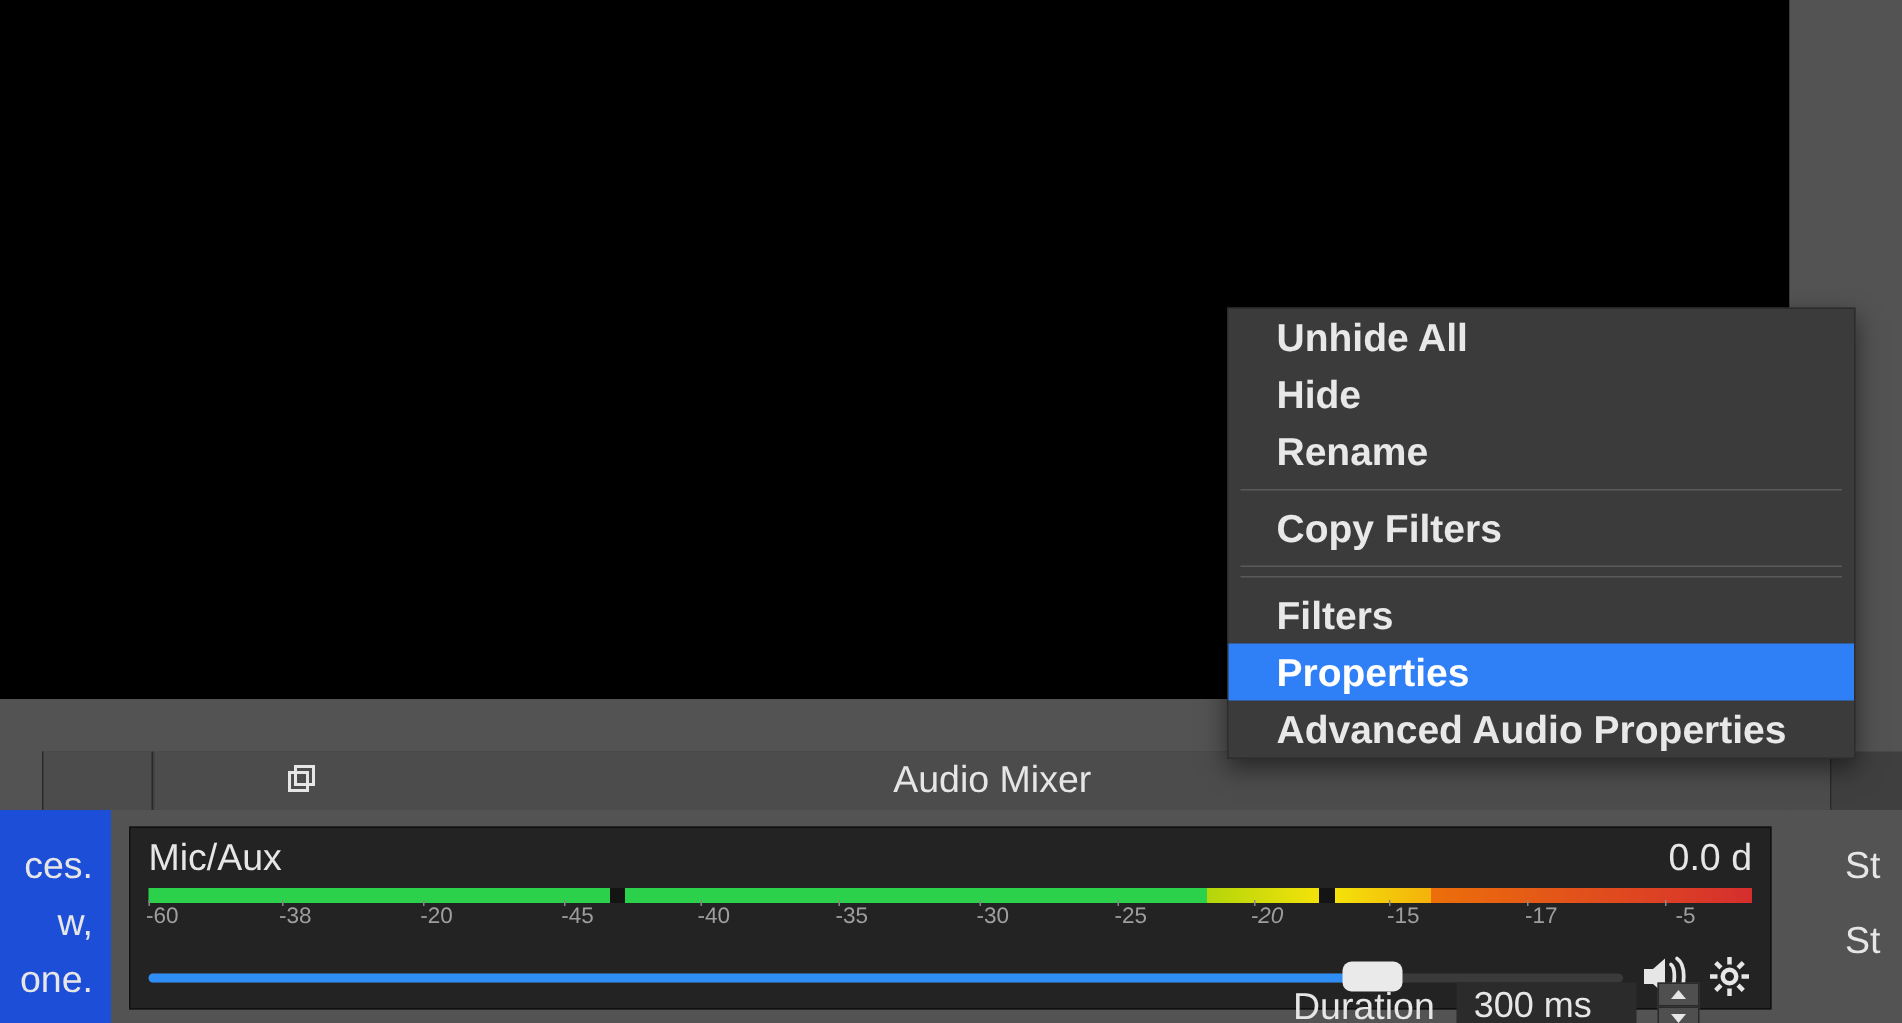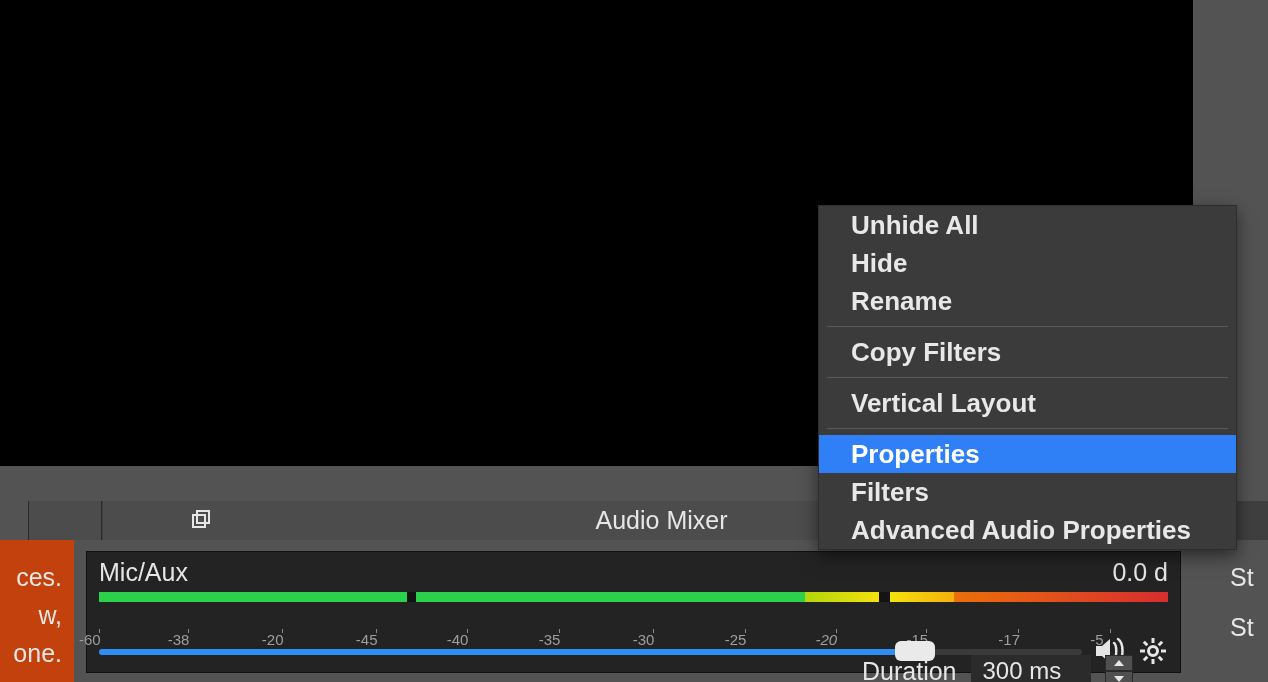--- a/index.html
+++ b/index.html
@@ -17,40 +17,40 @@
   .bottom-area { position: absolute; left: 0; top: 501px; width: 1268px; height: 181px; }
 
   
   .dock-header { position: absolute; left: 0; top: 0; width: 1268px; height: 39px; background: #3f3f3f; margin-left: 28px; }
   .dock-left { position: absolute; left: 0; top: 0; width: 74px; height: 39px; background: #4c4c4c; border-left: 1px solid #2a2a2a; border-right: 1px solid #2a2a2a; }
   .dock-center { position: absolute; left: 75px; top: 0; width: 1118px; height: 39px; background: #4c4c4c; border-right: 1px solid #2a2a2a; display: flex; align-items: center; }
   .dock-title { position: absolute; left: 50%; transform: translateX(-50%); color: #e6e6e6; font-size: 25px; font-weight: 400; }
   .dock-detach { position: absolute; left: 88px; top: 9px; width: 20px; height: 20px; }
 
   
-  .left-frag { position: absolute; left: 0; top: 39px; width: 74px; height: 142px; background: #c2410c; color: #e6e6e6; font-size: 25px; line-height: 38px; text-align: right; padding-right: 12px; padding-top: 18px; overflow: hidden; white-space: pre; }
+  .left-frag { position: absolute; left: 0; top: 39px; width: 74px; height: 142px; background: #1d4ed8; color: #e6e6e6; font-size: 25px; line-height: 38px; text-align: right; padding-right: 12px; padding-top: 18px; overflow: hidden; white-space: pre; }
 
   
   .mixer { position: absolute; left: 86px; top: 50px; width: 1095px; height: 122px; background: #232323; border: 1px solid #111; }
   .mixer-row1 { position: relative; height: 40px; display: flex; align-items: center; padding: 14px 12px; color: #e6e6e6; font-size: 25px; }
   .mixer-name { flex: 1; }
   .mixer-db { font-variant-numeric: tabular-nums; }
 
   .meter-wrap { position: relative; height: 32px; margin: 0 12px; }
   .meter-bar { position: absolute; left: 0; right: 0; top: 0; height: 10px; background: linear-gradient(to right,
       #2bd14a 0%, #2bd14a 28.8%,
       #141414 28.8%, #141414 29.7%,
       #2bd14a 29.7%, #2bd14a 66%,
       #b3d60a 66%, #f4e20a 73%,
       #141414 73%, #141414 74%,
       #f4e20a 74%, #f4b10a 80%,
       #ec6f0a 80%, #d62e2e 100%);
   }
   .ticks { position: absolute; left: 0; right: 0; top: 10px; height: 22px; }
-  .tick { position: absolute; top: 0; width: 40px; margin-left: -20px; text-align: left; color: #9e9e9e; font-size: 15px; margin-top: 29px; }
+  .tick { position: absolute; top: 0; width: 40px; margin-left: -20px; text-align: right; color: #9e9e9e; font-size: 15px; }
   .tick::before { content: ""; position: absolute; top: -2px; left: 50%; width: 1px; height: 4px; background: #888; }
 
   .slider-row { position: relative; height: 42px; margin: 6px 12px 0 12px; display: flex; align-items: center; }
   .slider { position: relative; flex: 1; height: 12px; }
   .slider-track { position: absolute; left: 0; right: 0; top: 4px; height: 6px; background: #3a3a3a; border-radius: 3px; }
   .slider-fill { position: absolute; left: 0; top: 4px; height: 6px; background: #2f8df6; border-radius: 3px; width: 83%; }
   .slider-thumb { position: absolute; top: -4px; width: 40px; height: 20px; background: #eaeaea; border-radius: 6px; left: 83%; margin-left: -20px; }
   .icon-speaker { width: 36px; height: 36px; margin-left: 10px; }
   .icon-gear { width: 30px; height: 30px; margin-left: 10px; }
 
@@ -178,19 +178,18 @@
     </div>
   </div>
 
   <div class="ctx" data-interactable="false">
       <div class="ctx-item" data-interactable="true">Unhide All</div>
       <div class="ctx-item" data-interactable="true">Hide</div>
       <div class="ctx-item" data-interactable="true">Rename</div>
       <div class="ctx-sep" data-interactable="false"></div>
       <div class="ctx-item" data-interactable="true">Copy Filters</div>
       <div class="ctx-sep" data-interactable="false"></div>
-      <div class="ctx-item" data-interactable="true">Vertical Layout</div>
       <div class="ctx-sep" data-interactable="false"></div>
+      <div class="ctx-item" data-interactable="true">Filters</div>
       <div class="ctx-item highlight" data-interactable="true">Properties</div>
-      <div class="ctx-item" data-interactable="true">Filters</div>
       <div class="ctx-item" data-interactable="true">Advanced Audio Properties</div>
     </div>
 </div>
 
 </body></html>

